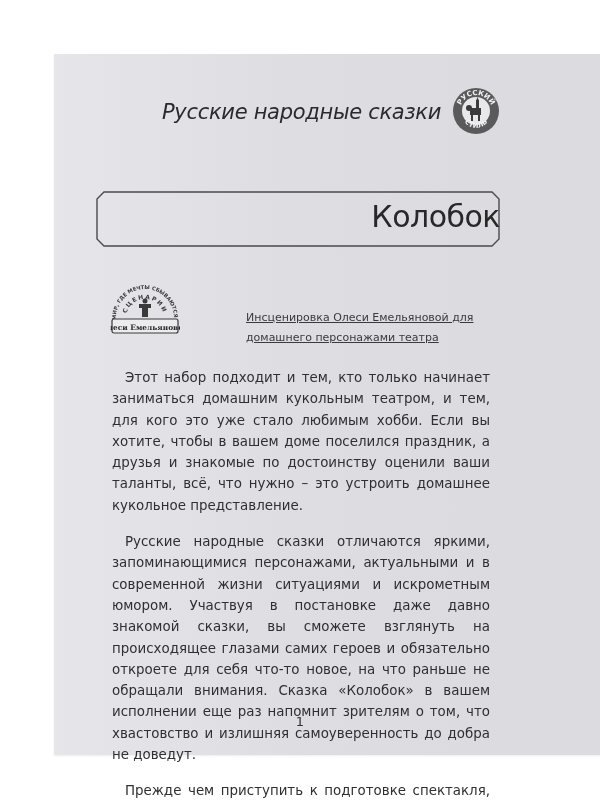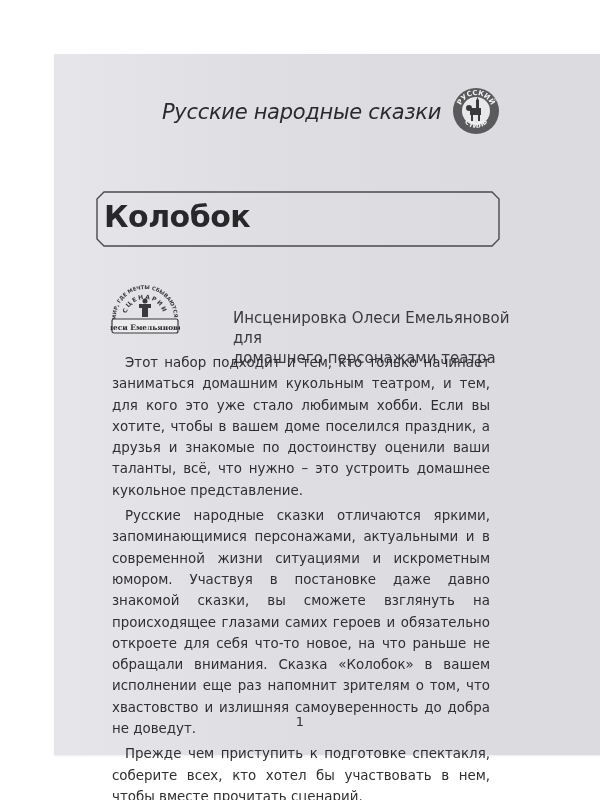--- a/index.html
+++ b/index.html
@@ -19,37 +19,37 @@
       font-size: 21px; color: #2a2a2c; letter-spacing: -0.3px; text-align: right;
     }
     .brand-logo {
       position: absolute; left: 397px; top: 32px; width: 50px; height: 50px;
     }
     .title-frame {
       position: absolute; left: 42px; top: 137px; width: 404px; height: 56px;
     }
     .title-frame svg { position: absolute; left: 0; top: 0; }
     .book-title {
-      position: absolute; left: 0; top: 8px; width: 404px; text-align: left;
-      font-family: "DejaVu Sans", sans-serif; font-weight: bold; font-size: 30px;
-      color: #28282a; letter-spacing: -0.5px; padding-left: 8px;
+      position: absolute; left: 0; top: 8px; width: 404px; text-align: right;
+      font-family: "DejaVu Sans", sans-serif; font-weight: normal; font-size: 30px;
+      color: #28282a; letter-spacing: -0.5px;
     }
     .scenario-logo {
       position: absolute; left: 56px; top: 224px; width: 70px; height: 60px;
     }
     .credit {
-      position: absolute; left: 179px; top: 254px; width: 300px;
-      font-size: 15px; line-height: 20px; color: #3a3a3c;
+      position: absolute; left: 192px; top: 254px; width: 300px;
+      font-size: 11px; line-height: 20px; color: #3a3a3c; text-decoration: underline;
     }
     .body-text {
       position: absolute; left: 58px; top: 298px; width: 378px;
       font-size: 13.4px; line-height: 21.3px; color: #2f2f31;
       text-align: justify;
     }
-    .body-text p { margin: 0 0 4px 0; text-indent: 13px; }
+    .body-text p { margin: 15px 0 4px 0; text-indent: 13px; }
     .page-number {
       position: absolute; left: 0; top: 660px; width: 492px; text-align: center;
       font-size: 13px; color: #333;
     }
   </style>
 </head>
 <body>
 
 <div class="page">
 

